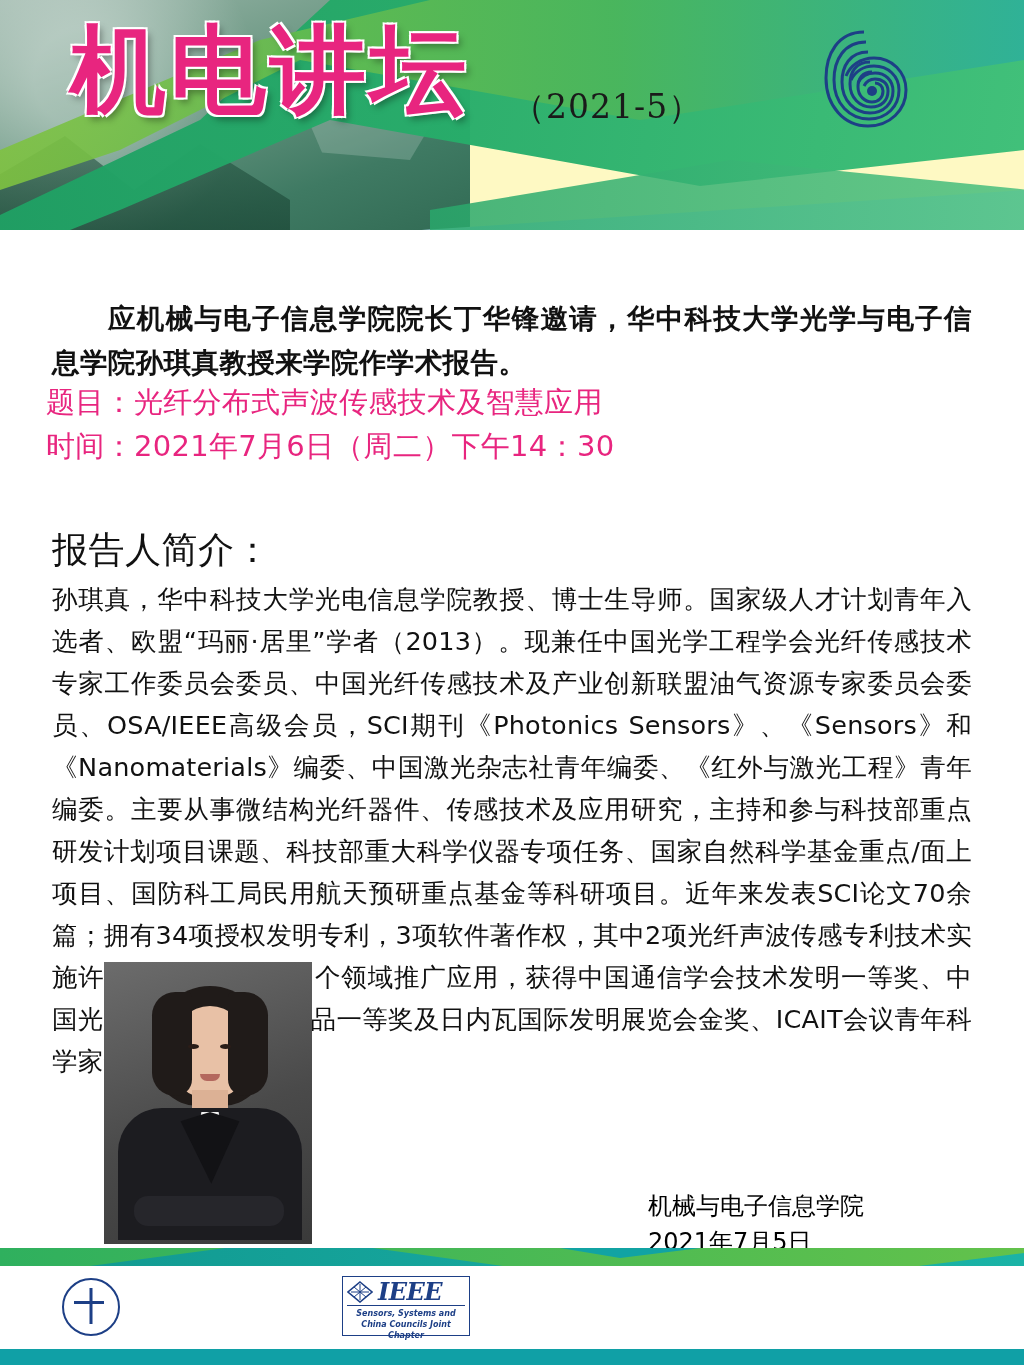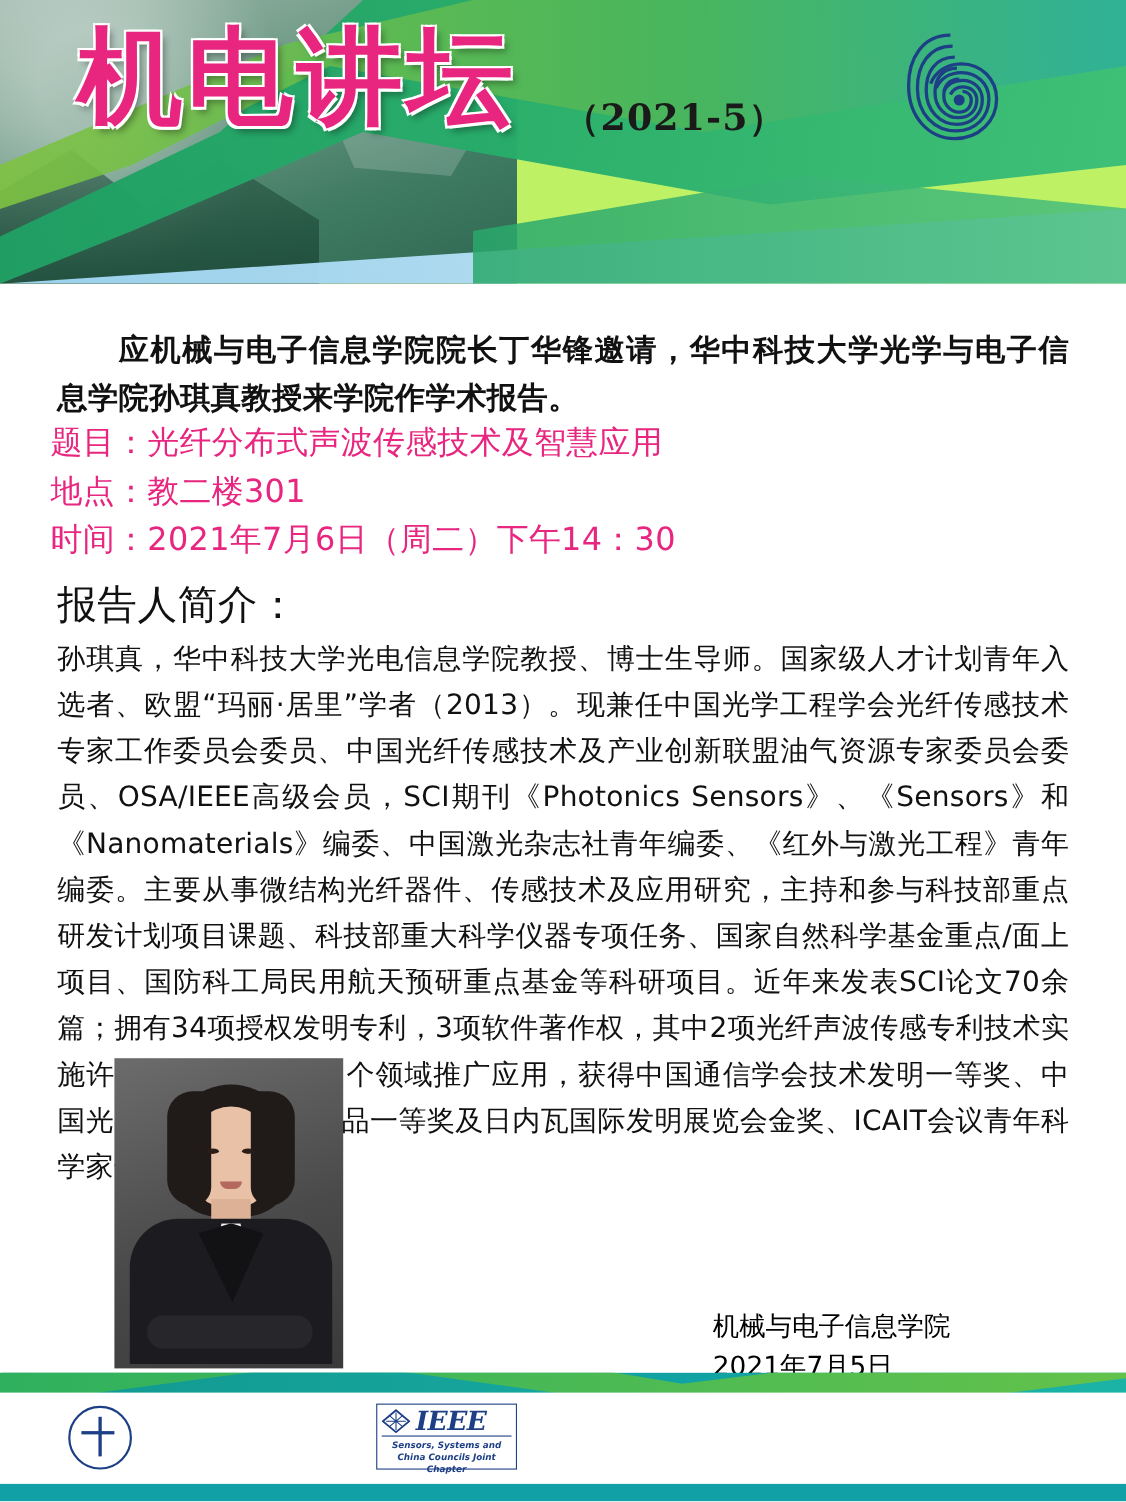--- a/index.html
+++ b/index.html
@@ -19,23 +19,23 @@
     height: 1365px;
     overflow: hidden;
     background: #ffffff;
   }
 
   
   .header {
     position: absolute;
     left: 0; top: 0;
     width: 1024px;
-    height: 258px;
+    height: 230px;
     overflow: hidden;
-    background: #bef264;
+    background: #fef9c3;
   }
   .hdr-photo {
     position: absolute;
     left: 0; top: 0;
     width: 470px;
     height: 258px;
     background:
       radial-gradient(circle at 18% 30%, rgba(255,255,255,0.35) 0 12%, rgba(255,255,255,0) 40%),
       linear-gradient(160deg, #9fb9ad 0%, #6f9a86 35%, #3f7a63 70%, #2e6750 100%);
   }
@@ -99,21 +99,21 @@
       2px 2px 0 #ffffff,
       -2px 2px 0 #ffffff,
       2px -2px 0 #ffffff,
       -2px -2px 0 #ffffff,
       4px 5px 7px rgba(0,0,0,0.35);
   }
   .hdr-issue {
     position: absolute;
     left: 512px; top: 85px;
     font-family: "DejaVu Serif", "Liberation Serif", serif;
-    font-weight: bold;
+    font-weight: normal;
     font-size: 33px;
     color: #1a1a1a;
     letter-spacing: 1px;
   }
   .hdr-logo {
     position: absolute;
     right: 110px; top: 26px;
     width: 96px; height: 108px;
   }
 
@@ -423,21 +423,20 @@
       <circle cx="54" cy="65" r="5" fill="#1d3f86"></circle>
     </svg>
   </div>
 
   <div class="content">
 
     <div class="intro">应机械与电子信息学院院长丁华锋邀请，华中科技大学光学与电子信息学院孙琪真教授来学院作学术报告。</div>
 
     <div class="meta">
       <div class="meta-line">题目：光纤分布式声波传感技术及智慧应用</div>
-      <div class="meta-line">地点：教二楼301</div>
       <div class="meta-line">时间：2021年7月6日（周二）下午14：30</div>
     </div>
 
     <div class="speaker-head">报告人简介：</div>
 
     <div class="bio-wrap">
       <div class="bio-float bio-photo">
         <div class="bp-hair"></div>
         <div class="bp-face"></div>
         <div class="bp-hairfront-l"></div>

